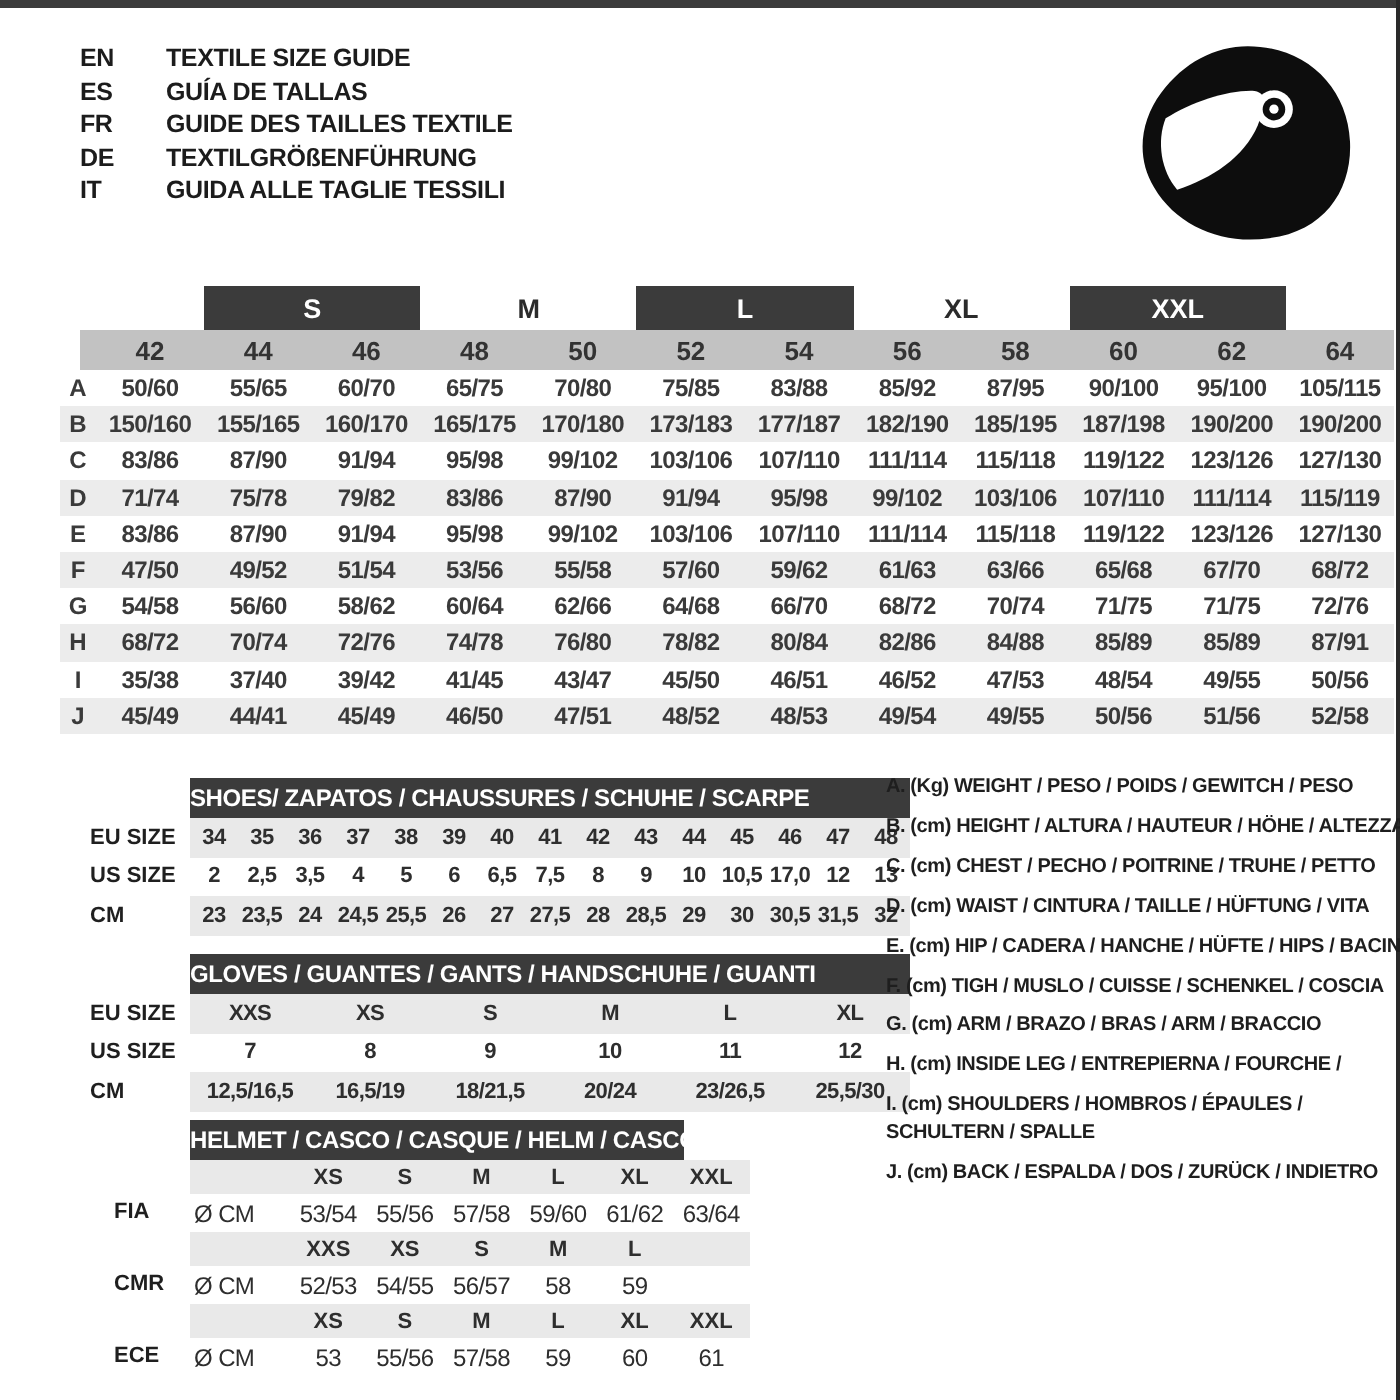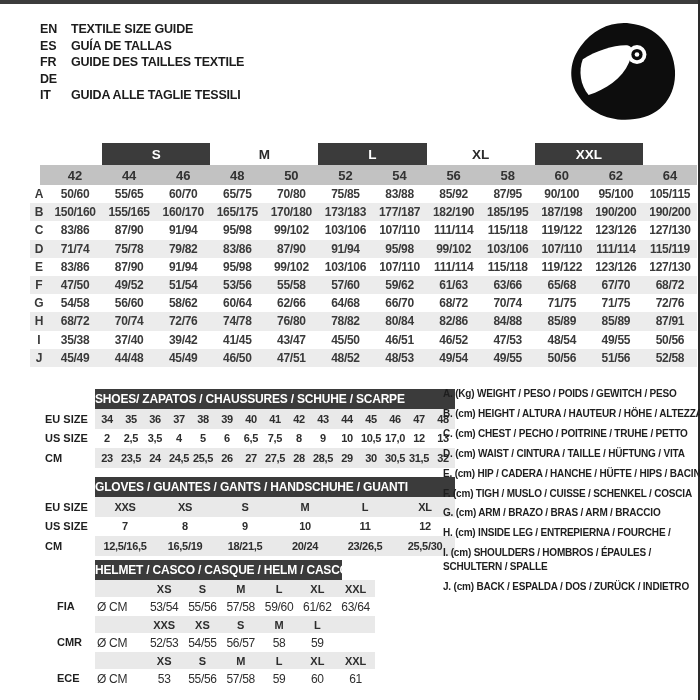--- a/index.html
+++ b/index.html
@@ -4,21 +4,21 @@
 <style>
   * { margin:0; padding:0; box-sizing:border-box; }
   html,body { width:700px; height:700px; background:#fff; overflow:hidden;
     font-family:"Liberation Sans","DejaVu Sans",sans-serif; color:#2e2e2e; position:relative; }
 
   .frame-top { position:absolute; left:0; top:0; width:700px; height:4px; background:#3c3c3c; }
   .frame-right { position:absolute; right:0; top:0; width:2px; height:700px; background:#2a2a2a; }
 
   
   .langs { position:absolute; left:40px; top:21px; }
-  .lang-row { display:flex; gap:6px; font-size:12.5px; font-weight:700; line-height:16.6px; color:#1c1c1c; letter-spacing:-0.2px; }
+  .lang-row { display:flex; gap:18px; font-size:12.5px; font-weight:700; line-height:16.6px; color:#1c1c1c; letter-spacing:-0.2px; }
   .lang-code { width:25px; }
 
   
   .helmet-icon { position:absolute; left:562px; top:20px; width:120px; height:106px; }
 
   
   .size-table { position:absolute; left:30px; top:143px; width:667px; }
   .grp-row { display:grid; grid-template-columns:18px repeat(12,1fr); height:22px; }
   .grp { display:flex; align-items:center; justify-content:center; font-size:13.5px; font-weight:700; }
   .grp.dark { background:#3b3b3b; color:#fff; }
@@ -71,20 +71,21 @@
   <div class="lang-row">
       <span class="lang-code">ES</span>
       <span>GUÍA DE TALLAS</span>
     </div>
   <div class="lang-row">
       <span class="lang-code">FR</span>
       <span>GUIDE DES TAILLES TEXTILE</span>
     </div>
   <div class="lang-row">
       <span class="lang-code">DE</span>
+      <span>TEXTILGRÖßENFÜHRUNG</span>
     </div>
   <div class="lang-row">
       <span class="lang-code">IT</span>
       <span>GUIDA ALLE TAGLIE TESSILI</span>
     </div>
 </div>
 
 <div class="helmet-icon">
   <svg viewBox="0 0 100 92" width="120" height="106">
     <path d="M57 3 C79 5 95 22 96 44 C97 65 85 83 61 86 C41 89 21 81 11 64 C3 51 5 35 14 23 C25 8 41 1 57 3 Z" fill="#0d0d0d"></path>
@@ -250,21 +251,21 @@
       <span class="cell">46/51</span>
       <span class="cell">46/52</span>
       <span class="cell">47/53</span>
       <span class="cell">48/54</span>
       <span class="cell">49/55</span>
       <span class="cell">50/56</span>
     </div>
   <div class="trow stripe">
       <span class="rletter">J</span>
       <span class="cell">45/49</span>
-      <span class="cell">44/48</span>
+      <span class="cell">44/41</span>
       <span class="cell">45/49</span>
       <span class="cell">46/50</span>
       <span class="cell">47/51</span>
       <span class="cell">48/52</span>
       <span class="cell">48/53</span>
       <span class="cell">49/54</span>
       <span class="cell">49/55</span>
       <span class="cell">50/56</span>
       <span class="cell">51/56</span>
       <span class="cell">52/58</span>

